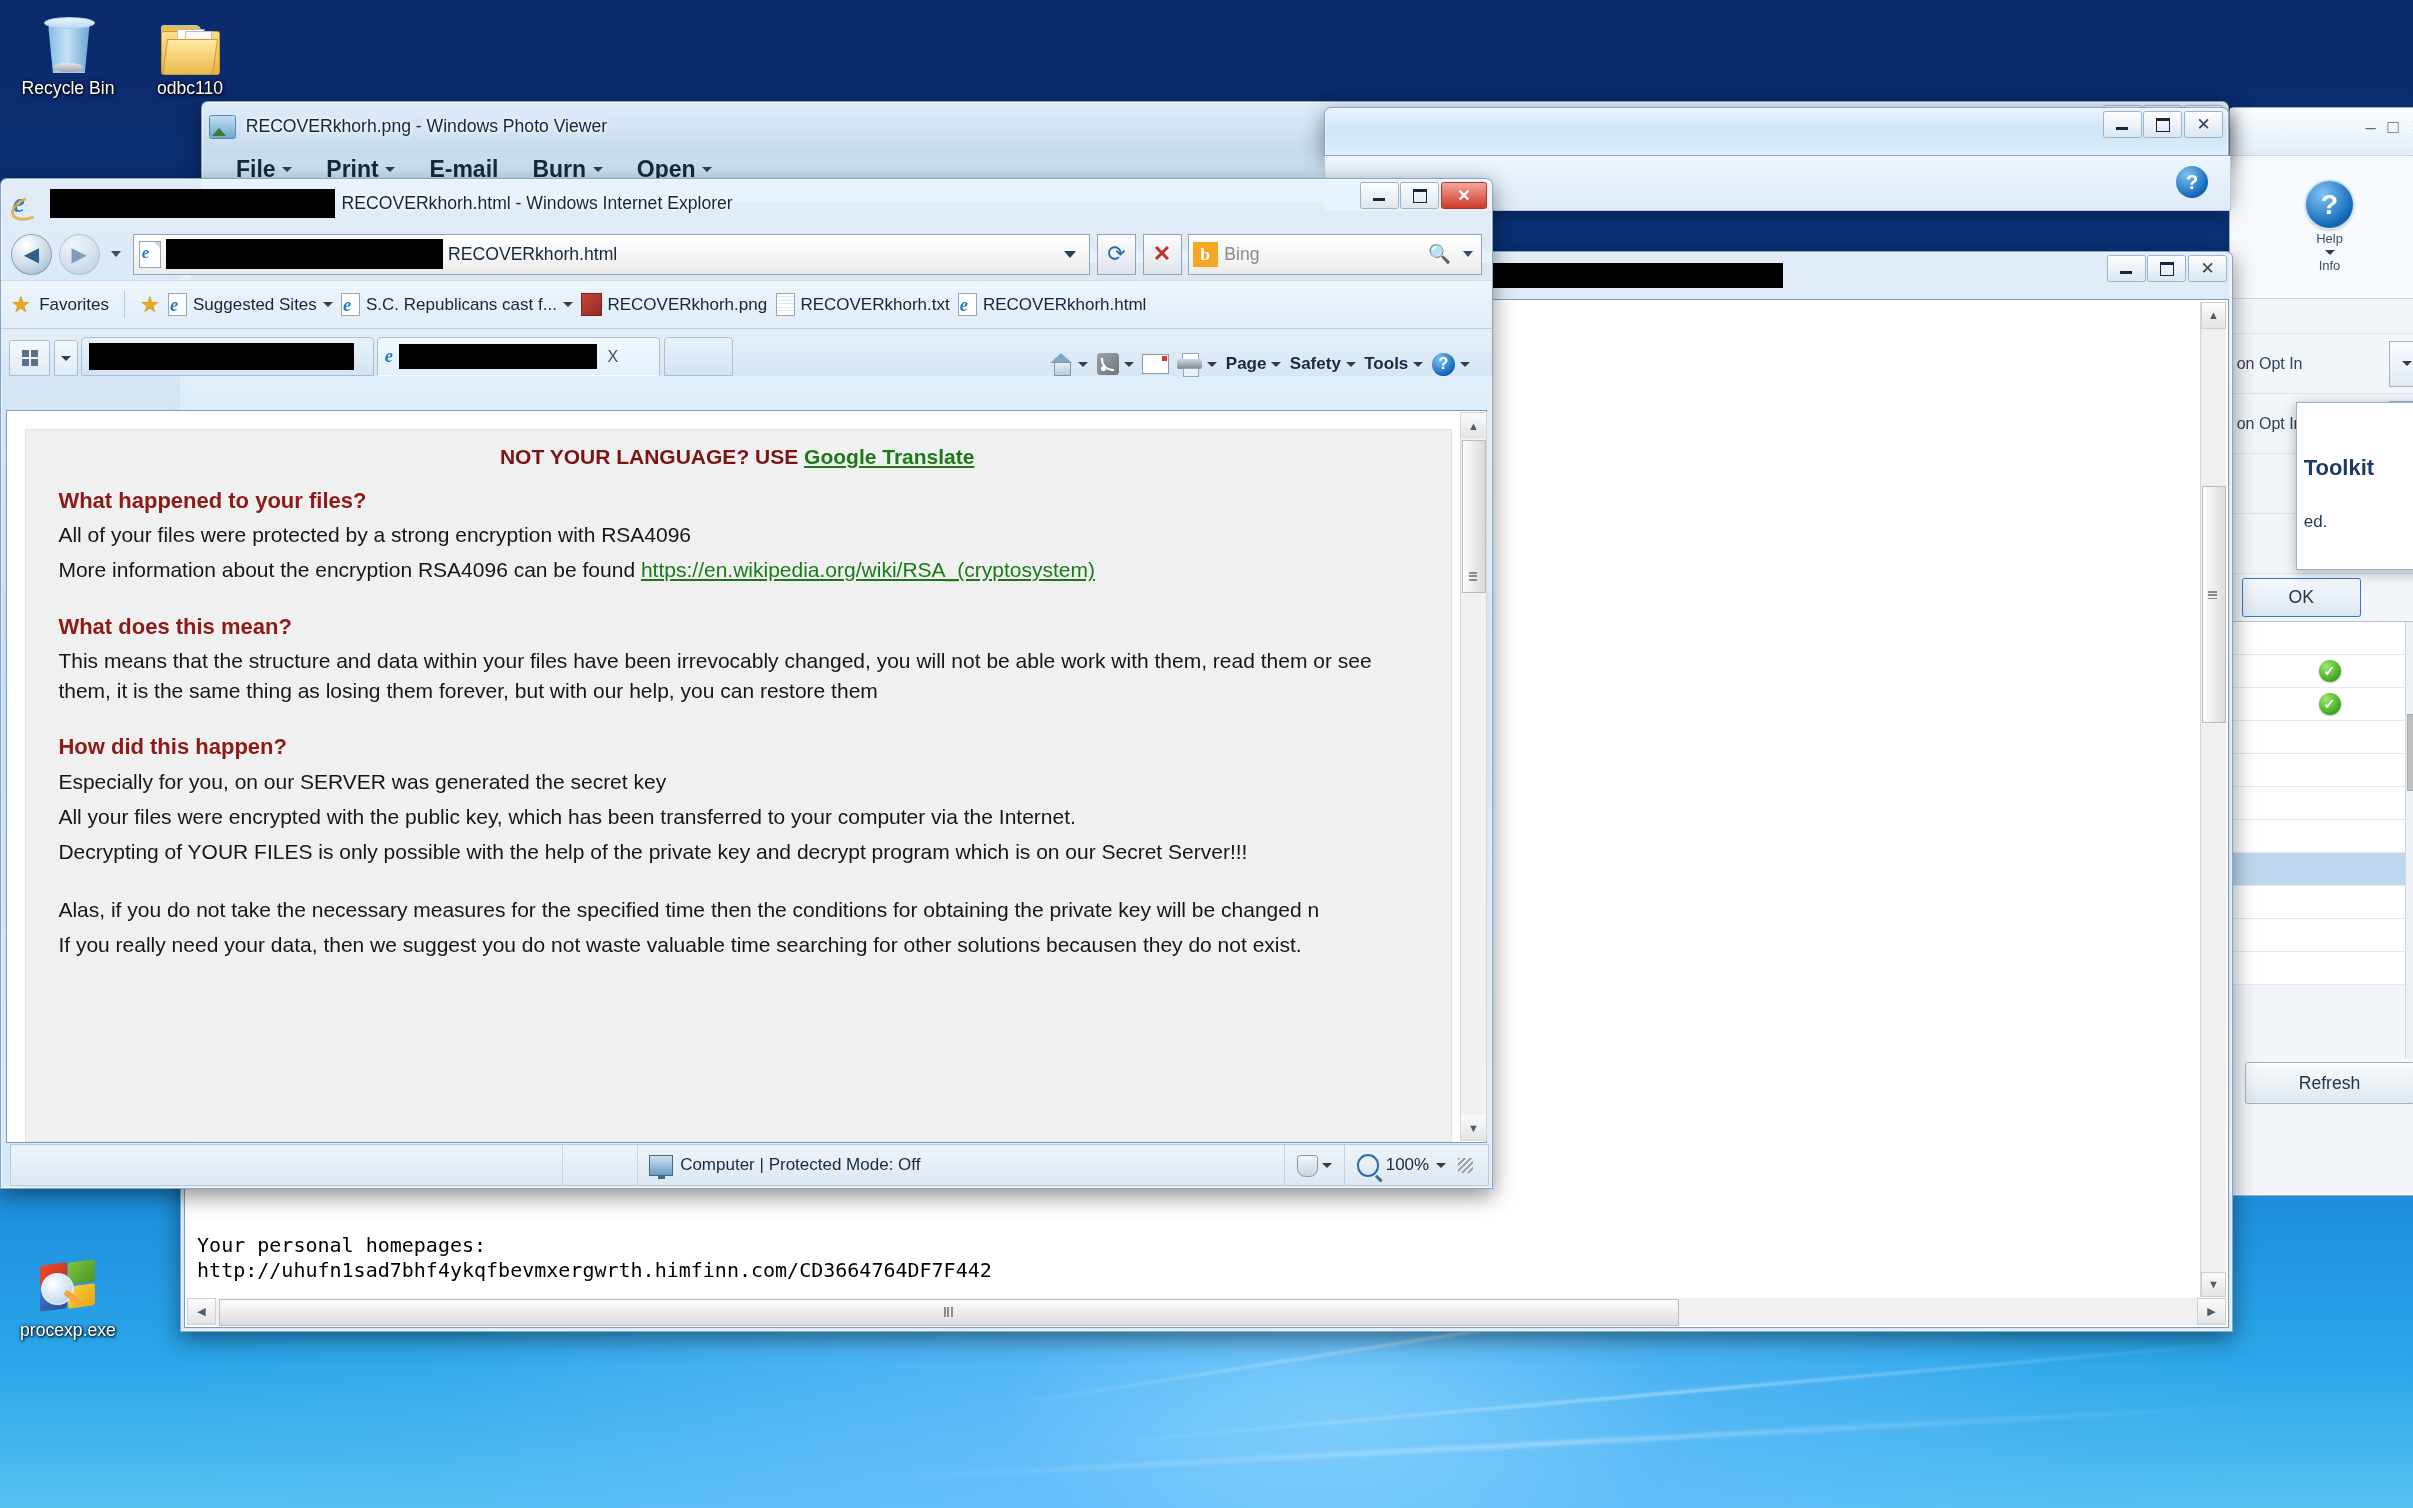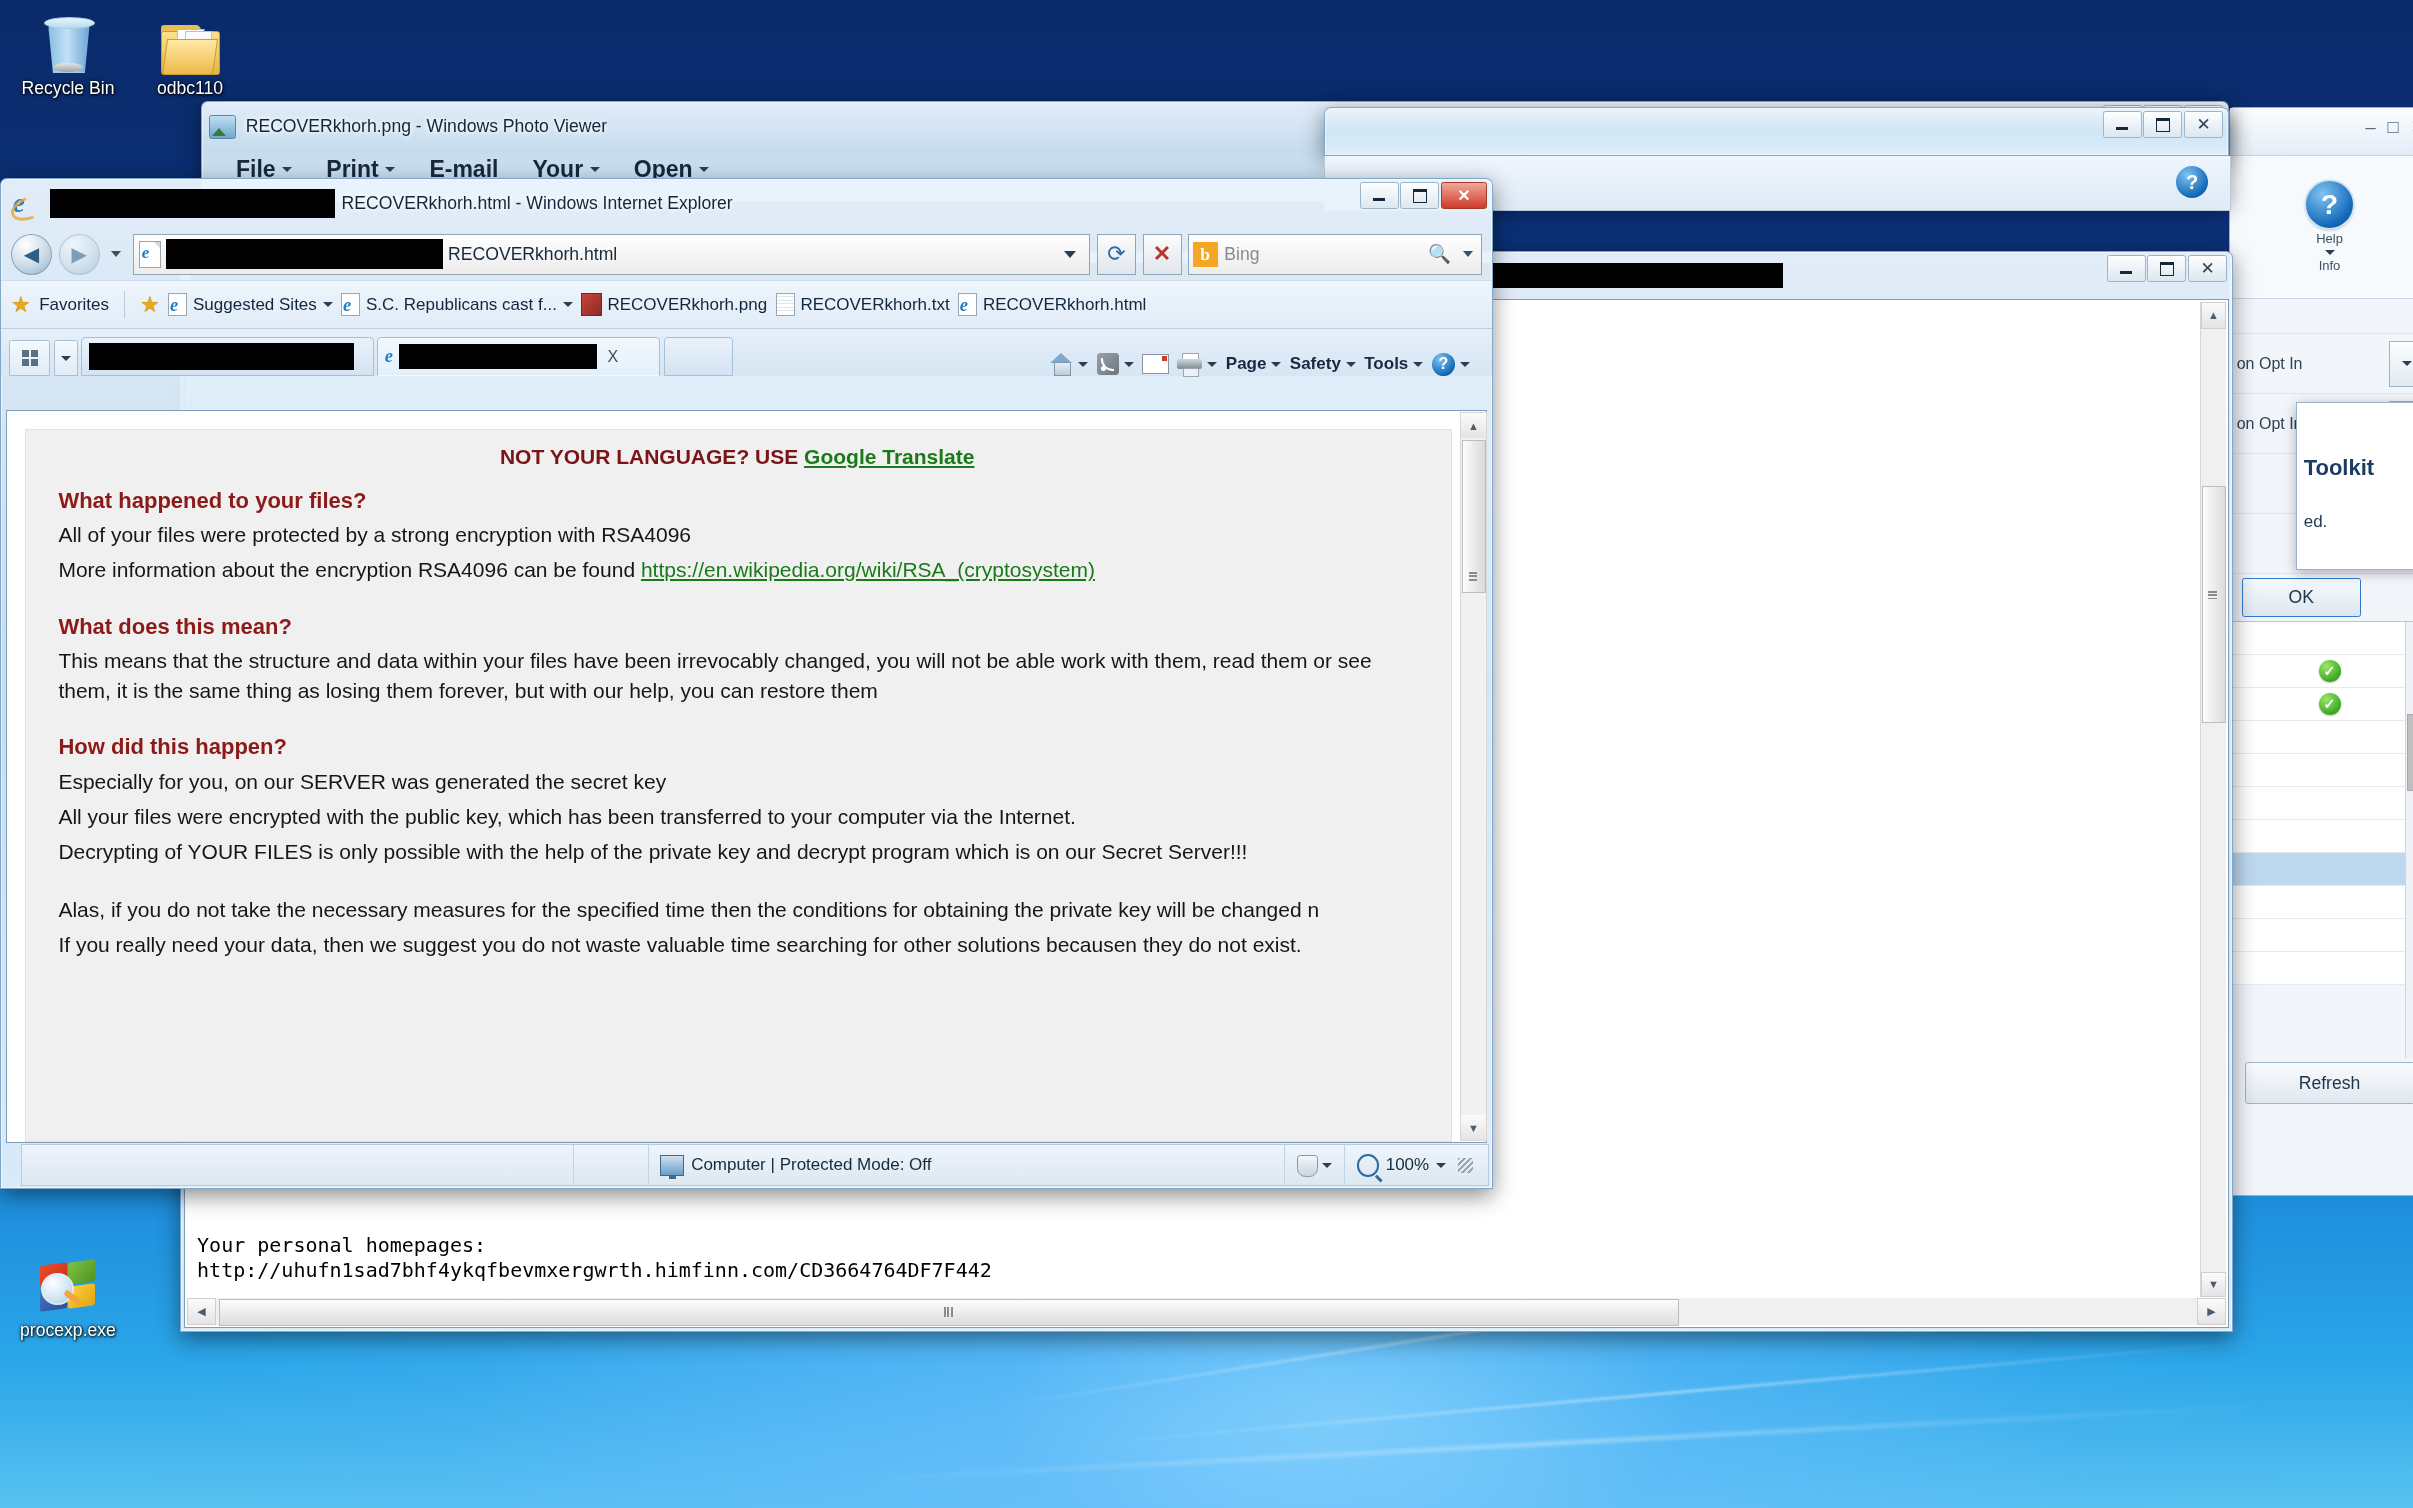--- a/index.html
+++ b/index.html
@@ -200,21 +200,21 @@
   .note .translate a{color:#1a7a1a;text-decoration:underline;}
   .note h3{font-size:22px;color:#8c1a18;margin:0 0 6.7px 0;font-weight:bold;}
   .note p{font-size:21px;color:#161616;margin:0 0 5px 0;line-height:1.42;}
   .note .sect{margin-bottom:28.5px;}
   .note a.lnk{color:#1a7a1a;text-decoration:underline;}
   .page-vscroll{position:absolute;right:5px;top:233px;bottom:47px;width:25px;background:#f1f1f1;border:0.8px solid #d8d8d8;}
   .page-vscroll .arw{height:25px;display:flex;align-items:center;justify-content:center;font-size:11px;color:#4a5d6f;background:linear-gradient(180deg,#fbfbfb,#e4e4e4);}
   .page-vscroll .thumb{position:absolute;left:0.8px;top:27px;width:22px;height:151px;background:linear-gradient(90deg,#fdfdfd,#d9d9d9);border:0.8px solid #bdbdbd;}
   .page-vscroll .grip{position:absolute;left:7.5px;top:159px;width:8.4px;height:10px;background:repeating-linear-gradient(180deg,#8b8b8b 0 1.7px,transparent 1.7px 3.4px);}
 
-  .ie-status{position:absolute;left:20px;right:3.4px;bottom:1.7px;height:40px;
+  .ie-status{position:absolute;left:9px;right:3.4px;bottom:1.7px;height:40px;
      background:linear-gradient(180deg,#eef4fa,#dde8f2);border:0.8px solid #b9cadb;display:flex;align-items:center;font-size:17px;color:#16293d;}
   .st-cell{height:100%;display:flex;align-items:center;padding:0 11.7px;border-right:0.8px solid #c3d3e1;gap:6.7px;}
   .st-grow{flex:1;}
   .monitor{width:22px;height:18.4px;background:linear-gradient(180deg,#cfe2f2,#6a9dc6);border:0.8px solid #3f6a90;position:relative;flex:none;}
   .monitor:after{content:"";position:absolute;left:7.5px;bottom:-4.2px;width:6.7px;height:4.2px;background:#3f6a90;}
   .lock-ico{width:18.4px;height:20px;position:relative;}
   .lock-ico .sh{position:absolute;left:0;top:0;width:18.4px;height:20px;border:1.7px solid #8a97a3;border-radius:3.4px 3.4px 8.4px 8.4px;background:linear-gradient(180deg,#f4f8fb,#c8d4de);}
   .zoom-ico{width:18.4px;height:18.4px;border:2.5px solid #2b6ca3;border-radius:50%;position:relative;}
   .zoom-ico:after{content:"";position:absolute;right:-5.9px;bottom:-5px;width:7.5px;height:2.5px;background:#2b6ca3;transform:rotate(45deg);}
   .resizer{width:15px;height:15px;margin-left:5px;margin-right:3.4px;
@@ -361,21 +361,21 @@
         <i class="caret"></i>
       </span>
     <span>
         <b>Print</b>
         <i class="caret"></i>
       </span>
     <span>
         <b>E-mail</b>
       </span>
     <span>
-        <b>Your</b>
+        <b>Burn</b>
         <i class="caret"></i>
       </span>
     <span>
         <b>Open</b>
         <i class="caret"></i>
       </span>
   </div>
 </div>
 
 <div id="notewin" class="win aero">

